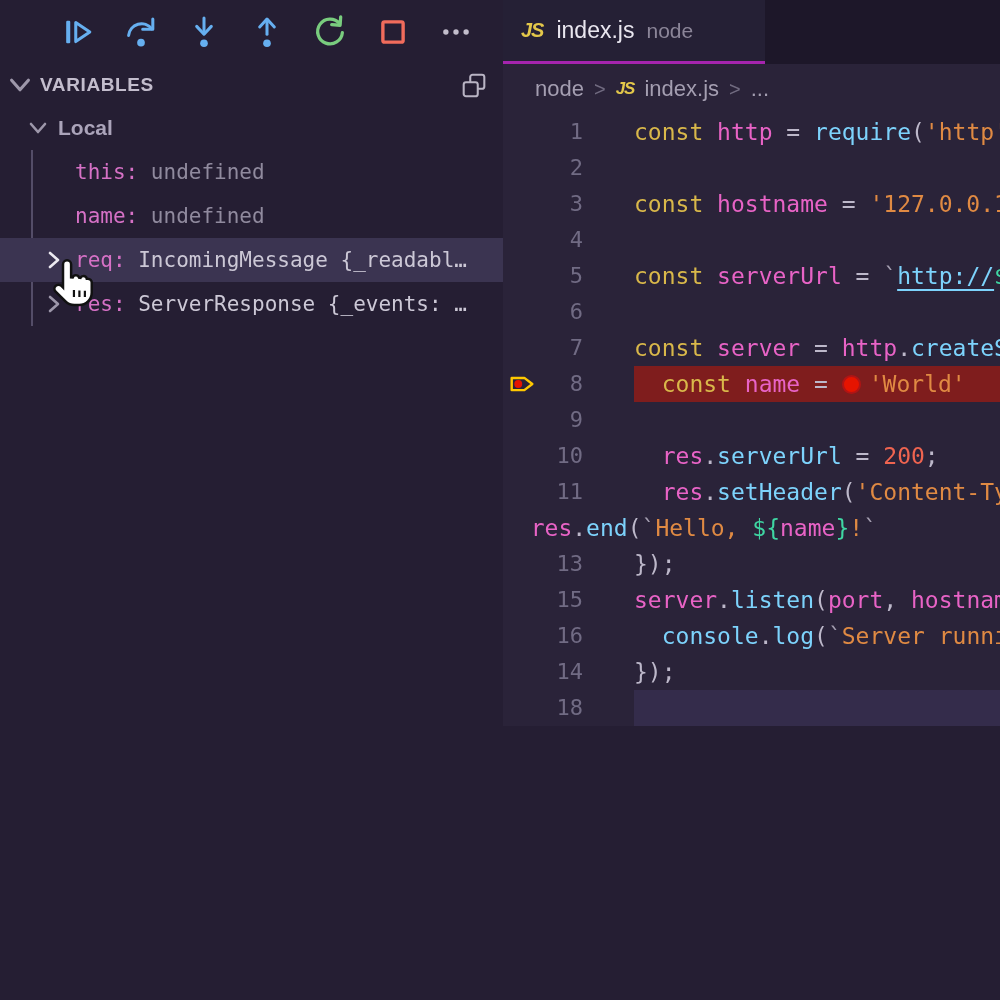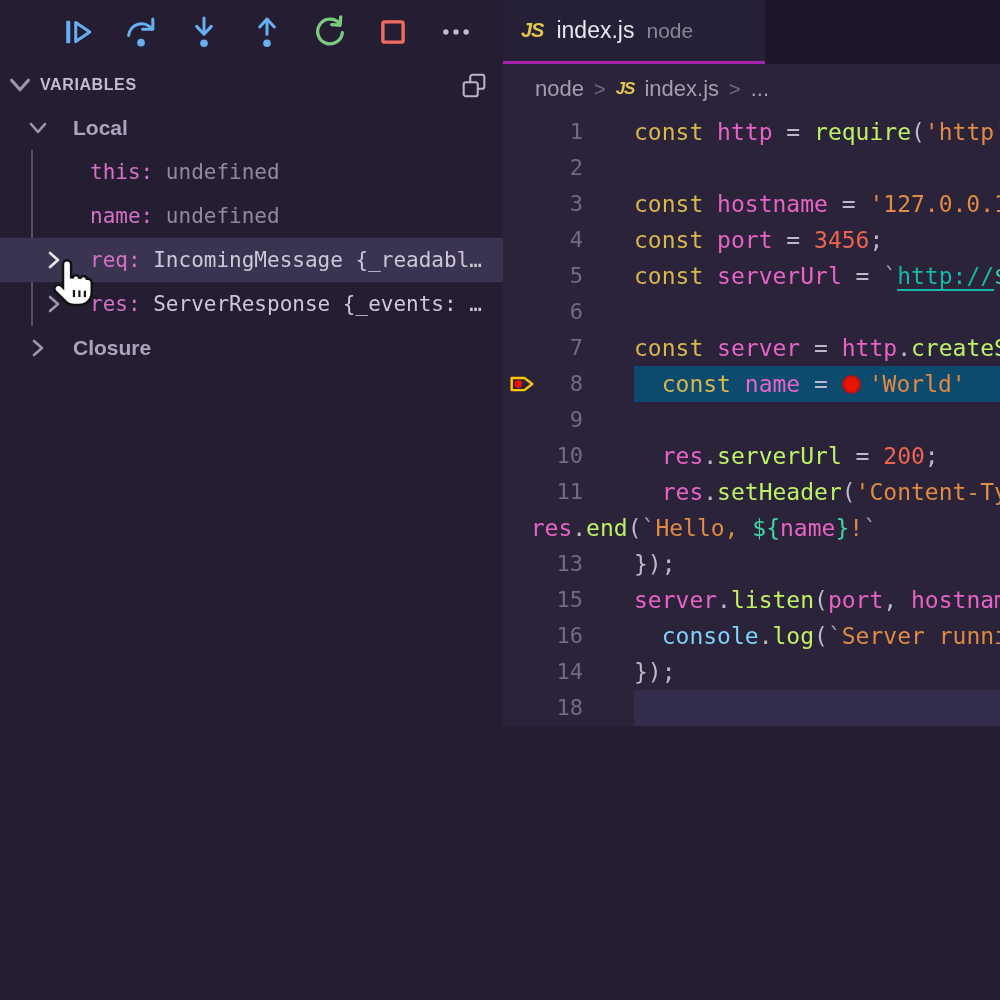--- a/index.html
+++ b/index.html
@@ -8,26 +8,26 @@
 
   
   .sidebar { position:relative; width:503px; height:1000px; background:#251e33; flex:none; }
 
   .debug-toolbar { height:64px; display:flex; align-items:center; padding-left:56px; gap:19px; }
   .dbg-btn { width:44px; height:44px; display:flex; align-items:center; justify-content:center; background:none; border:none; cursor:pointer; }
   .dbg-btn svg { width:36px; height:36px; }
 
   .panel-header { position:relative; height:42px; display:flex; align-items:center; padding-left:8px; }
   .panel-header .chev { width:24px; height:24px; }
-  .panel-title { margin-left:8px; font-size:16px; font-weight:bold; letter-spacing:.6px; color:#c3bdcd; }
+  .panel-title { margin-left:8px; font-size:19px; font-weight:bold; letter-spacing:.6px; color:#c3bdcd; }
   .hdr-action { position:absolute; right:14px; top:7px; width:30px; height:30px; background:none; border:none; cursor:pointer; }
 
   .var-rows { position:relative; }
   .indent-guide { position:absolute; left:31px; top:44px; width:1.5px; height:176px; background:#544d68; }
-  .vrow { position:relative; height:44px; display:flex; align-items:center; width:503px; cursor:pointer;padding-left:15px; }
+  .vrow { position:relative; height:44px; display:flex; align-items:center; width:503px; cursor:pointer; }
   .vrow.hover { background:#3b3451;align-items:center; }
   .vrow .twisty { position:absolute; left:44px; width:20px; height:20px; }
   .vrow.scope .twisty { left:28px; }
   .vrow .twisty svg { width:20px; height:20px; display:block; }
   .scope-label { margin-left:58px; font-size:21px; font-weight:bold; color:#aba4ba; }
   .var-text { margin-left:75px; font-family:"DejaVu Sans Mono", monospace; font-size:21px; white-space:pre; overflow:hidden; }
   .var-key { color:#d671c6; }
   .var-val-dim { color:#908a9e; }
   .var-val-bright { color:#ccc8d6; }
 
@@ -50,33 +50,33 @@
   .crumb { font-size:22px; color:#a49eb1; cursor:pointer; }
   .crumb-sep { font-size:20px; color:#716b80; }
   .js-badge.small { font-size:17px; }
 
   .code-area { background:#2a2339; flex:none; }
   .code-row { display:flex; height:36px; line-height:36px; font-family:"DejaVu Sans Mono", monospace; font-size:23px; }
   .gutter { position:relative; width:131px; flex:none; cursor:pointer; }
   .lnum { position:absolute; right:51px; top:0; color:#716b84; font-size:22px; }
   .frame-icon { position:absolute; left:4px; top:3px; width:30px; height:30px; }
   .code-text { flex:1; white-space:pre; overflow:hidden; cursor:text; }
-  .code-row.frame .code-text { background:#0c4a6e; }
+  .code-row.frame .code-text { background:#7f1d1d; }
   .code-row.cursor .code-text { background:#342c4b; }
 
   .tok-kw { color:#d9b84a; }
   .tok-vr { color:#e863c6; }
-  .tok-fn { color:#bef264; }
+  .tok-fn { color:#7dd3fc; }
   .tok-pl { color:#bdb8ca; }
   .tok-st { color:#e08a43; }
   .tok-nu { color:#ef6450; }
   .tok-cs { color:#7dd3fc; }
   .tok-tp { color:#3fd6a3; }
   .tok-bt { color:#a49eb0; }
-  .tok-lk { color:#14b8a6; text-decoration:underline; text-decoration-thickness:2px; text-underline-offset:5px; }
+  .tok-lk { color:#7dd3fc; text-decoration:underline; text-decoration-thickness:2px; text-underline-offset:5px; }
   .inline-dot { display:inline-block; width:19px; height:19px; border-radius:50%; background:#e51400; border:2px solid #b11414; vertical-align:-2px; margin-right:8px; }
 
   .below-editor { flex:1; background:#221c2f; }
 </style>
 </head>
 <body>
 
 <div class="sidebar">
 
   <div class="debug-toolbar">
@@ -165,28 +165,20 @@
         <span class="var-text"><span class="var-key">req: </span><span class="var-val-bright">IncomingMessage {_readabl…</span></span>
       </div>
       <div class="vrow var">
         <span class="twisty">
           <svg viewBox="0 0 20 20">
             <path class="chev-stroke" d="M6 3 L14 10 L6 17"></path>
           </svg>
         </span>
         <span class="var-text"><span class="var-key">res: </span><span class="var-val-bright">ServerResponse {_events: …</span></span>
       </div>
-      <div class="vrow scope">
-        <span class="twisty">
-          <svg viewBox="0 0 20 20">
-            <path class="chev-stroke" d="M6 3 L14 10 L6 17"></path>
-          </svg>
-        </span>
-        <span class="scope-label">Closure</span>
-      </div>
     </div>
 
   <svg class="hand-cursor" viewBox="0 0 28 32">
     <path d="M10.2 1.5c1.5 0 2.6 1.2 2.6 2.6v8.3l1 .1c.3-.8 1.1-1.4 2-1.4 1 0 1.8.6 2.1 1.5l.9.1c.3-.7 1-1.2 1.9-1.2 1 0 1.9.7 2.1 1.7h.6c1.5 0 2.6 1.2 2.6 2.6v6.3c0 4.4-3.6 8-8 8h-3.2c-2.1 0-4.1-.8-5.6-2.3l-6.3-6.3c-1-1-1-2.7 0-3.7s2.7-1 3.7 0l1 1V4.1c0-1.4 1.1-2.6 2.6-2.6z" fill="#ffffff" stroke="#111111" stroke-width="1.6"></path>
     <path d="M14.6 20.5v4.5 M18.1 20.8v4.2 M21.6 21v4" stroke="#111111" stroke-width="1.4" fill="none"></path>
   </svg>
 </div>
 
 <div class="editor-col">
 
@@ -223,21 +215,20 @@
       <div class="code-row">
         <div class="gutter">
           <span class="lnum">3</span>
         </div>
         <div class="code-text"><span class="tok-kw">const</span><span class="tok-pl"> </span><span class="tok-vr">hostname</span><span class="tok-pl"> = </span><span class="tok-st">'127.0.0.1'</span></div>
       </div>
       <div class="code-row">
         <div class="gutter">
           <span class="lnum">4</span>
         </div>
-        <div class="code-text"><span class="tok-kw">const</span><span class="tok-pl"> </span><span class="tok-vr">port</span><span class="tok-pl"> = </span><span class="tok-nu">3456</span><span class="tok-pl">;</span></div>
       </div>
       <div class="code-row">
         <div class="gutter">
           <span class="lnum">5</span>
         </div>
         <div class="code-text"><span class="tok-kw">const</span><span class="tok-pl"> </span><span class="tok-vr">serverUrl</span><span class="tok-pl"> = </span><span class="tok-bt">`</span><span class="tok-lk">http://</span><span class="tok-tp">${</span></div>
       </div>
       <div class="code-row">
         <div class="gutter">
           <span class="lnum">6</span>

